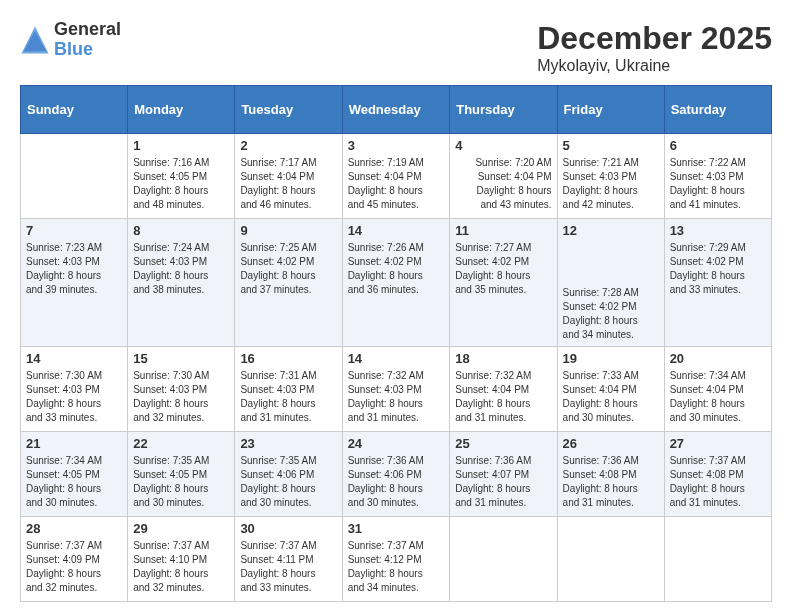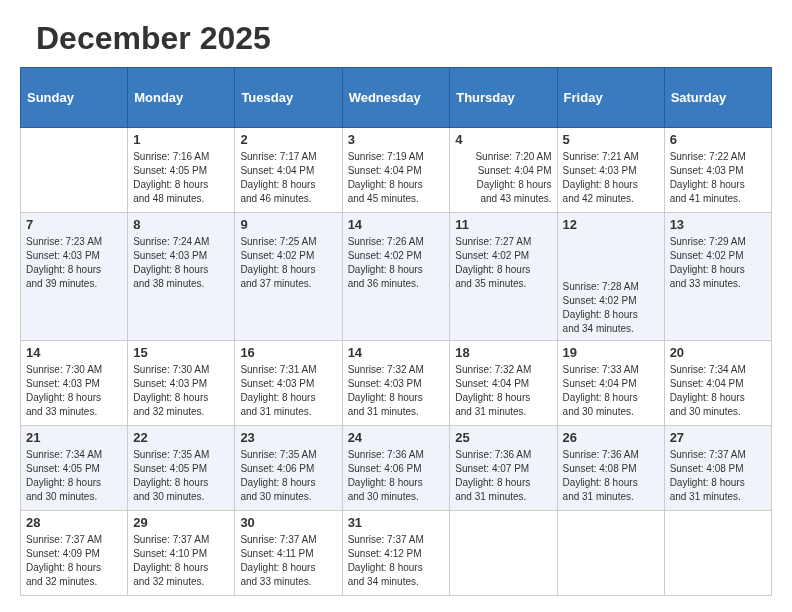--- a/index.html
+++ b/index.html
@@ -54,21 +54,21 @@
     }
     .calendar {
       width: 100%;
       border-collapse: collapse;
       font-size: 11px;
     }
     .calendar th {
       background-color: #3a7abf;
       color: #fff;
       text-align: left;
-      padding: 22px 6px;
+      padding: 16px 6px;
       font-size: 13px;
       font-weight: bold;
       border: 1px solid #2a5a9f;
     }
     .calendar td {
       border: 1px solid #ccc;
       vertical-align: top;
       padding: 4px 5px;
       width: 108px;
       min-height: 80px;
@@ -96,22 +96,33 @@
       background-color: #ffffff;
     }
     .calendar thead tr th {
       background-color: #3a7abf !important;
     }
   </style>
 </head>
 <body>
 
 <div class="header">
+  <div class="logo">
+    <svg class="logo-icon" viewBox="0 0 40 40">
+      <polygon points="20,2 38,38 2,38" fill="#4a90d9" opacity="0.8"></polygon>
+      <polygon points="20,8 35,35 5,35" fill="#2a6abf" opacity="0.5"></polygon>
+    </svg>
+    <div class="logo-text">
+      <span class="logo-general">General</span>
+      <span class="logo-blue">Blue</span>
+    </div>
+  </div>
   <div class="title-block">
     <div class="month-title">December 2025</div>
+    <div class="location">Mykolayiv, Ukraine</div>
   </div>
 </div>
 
 <table class="calendar">
   <thead>
     <tr>
     <th>Sunday</th>
         <th>Monday</th>
         <th>Tuesday</th>
         <th>Wednesday</th>

